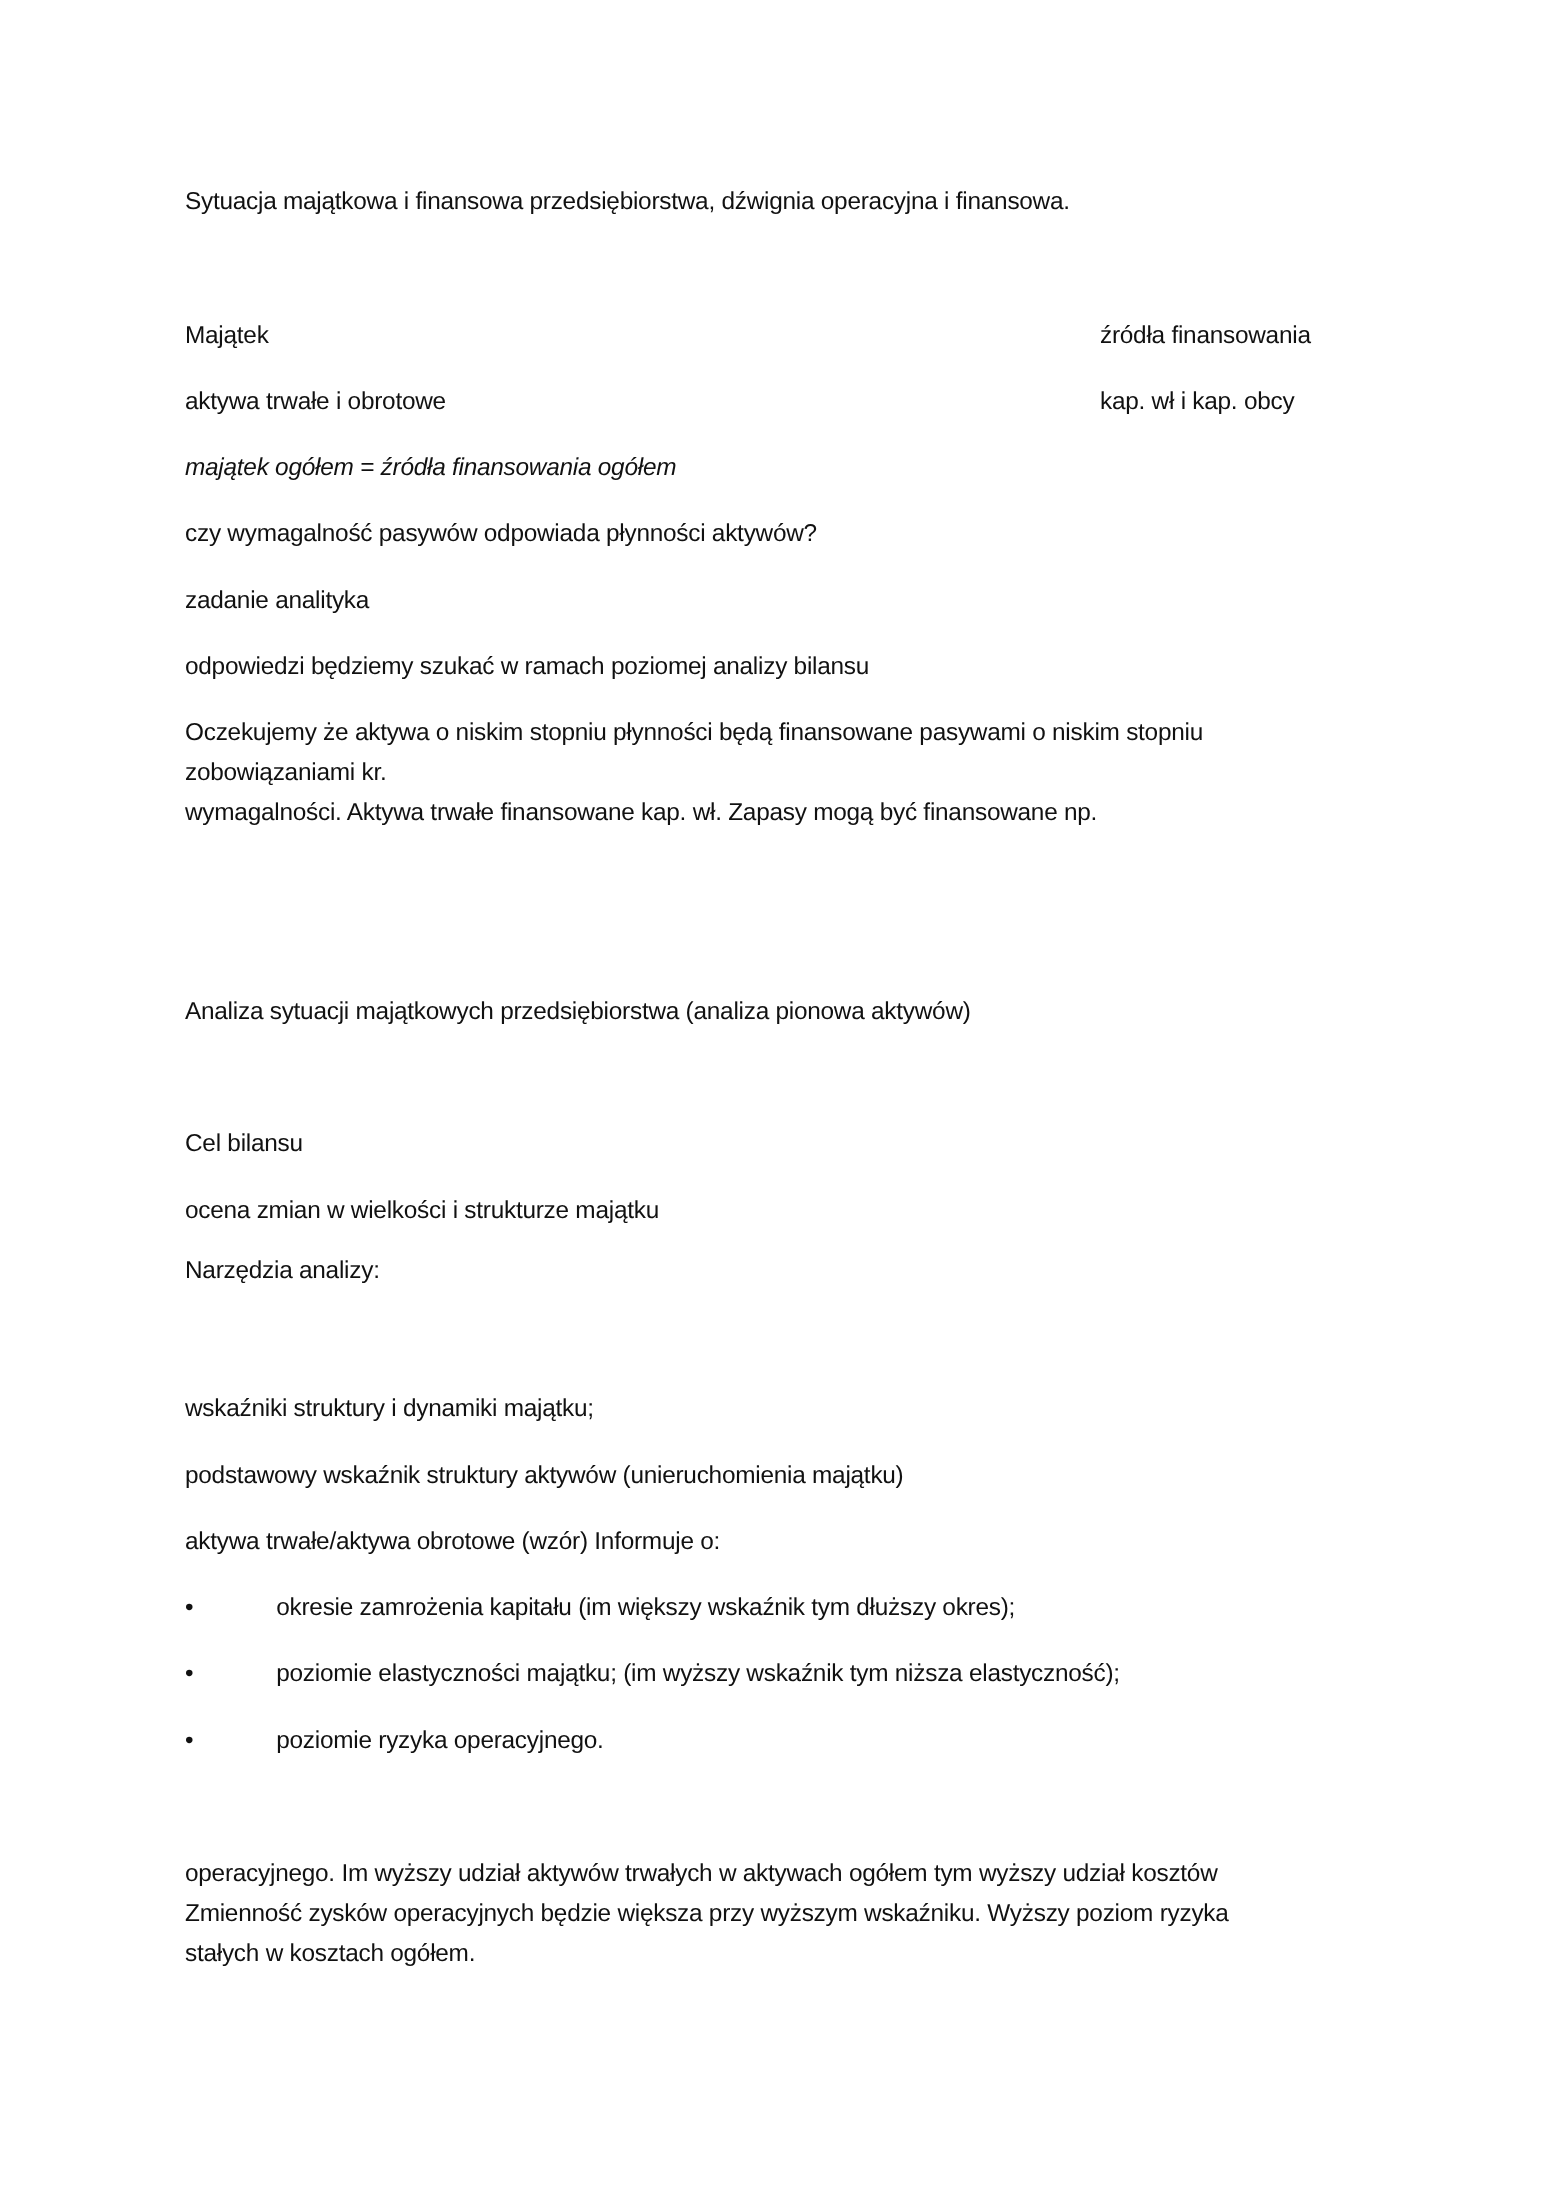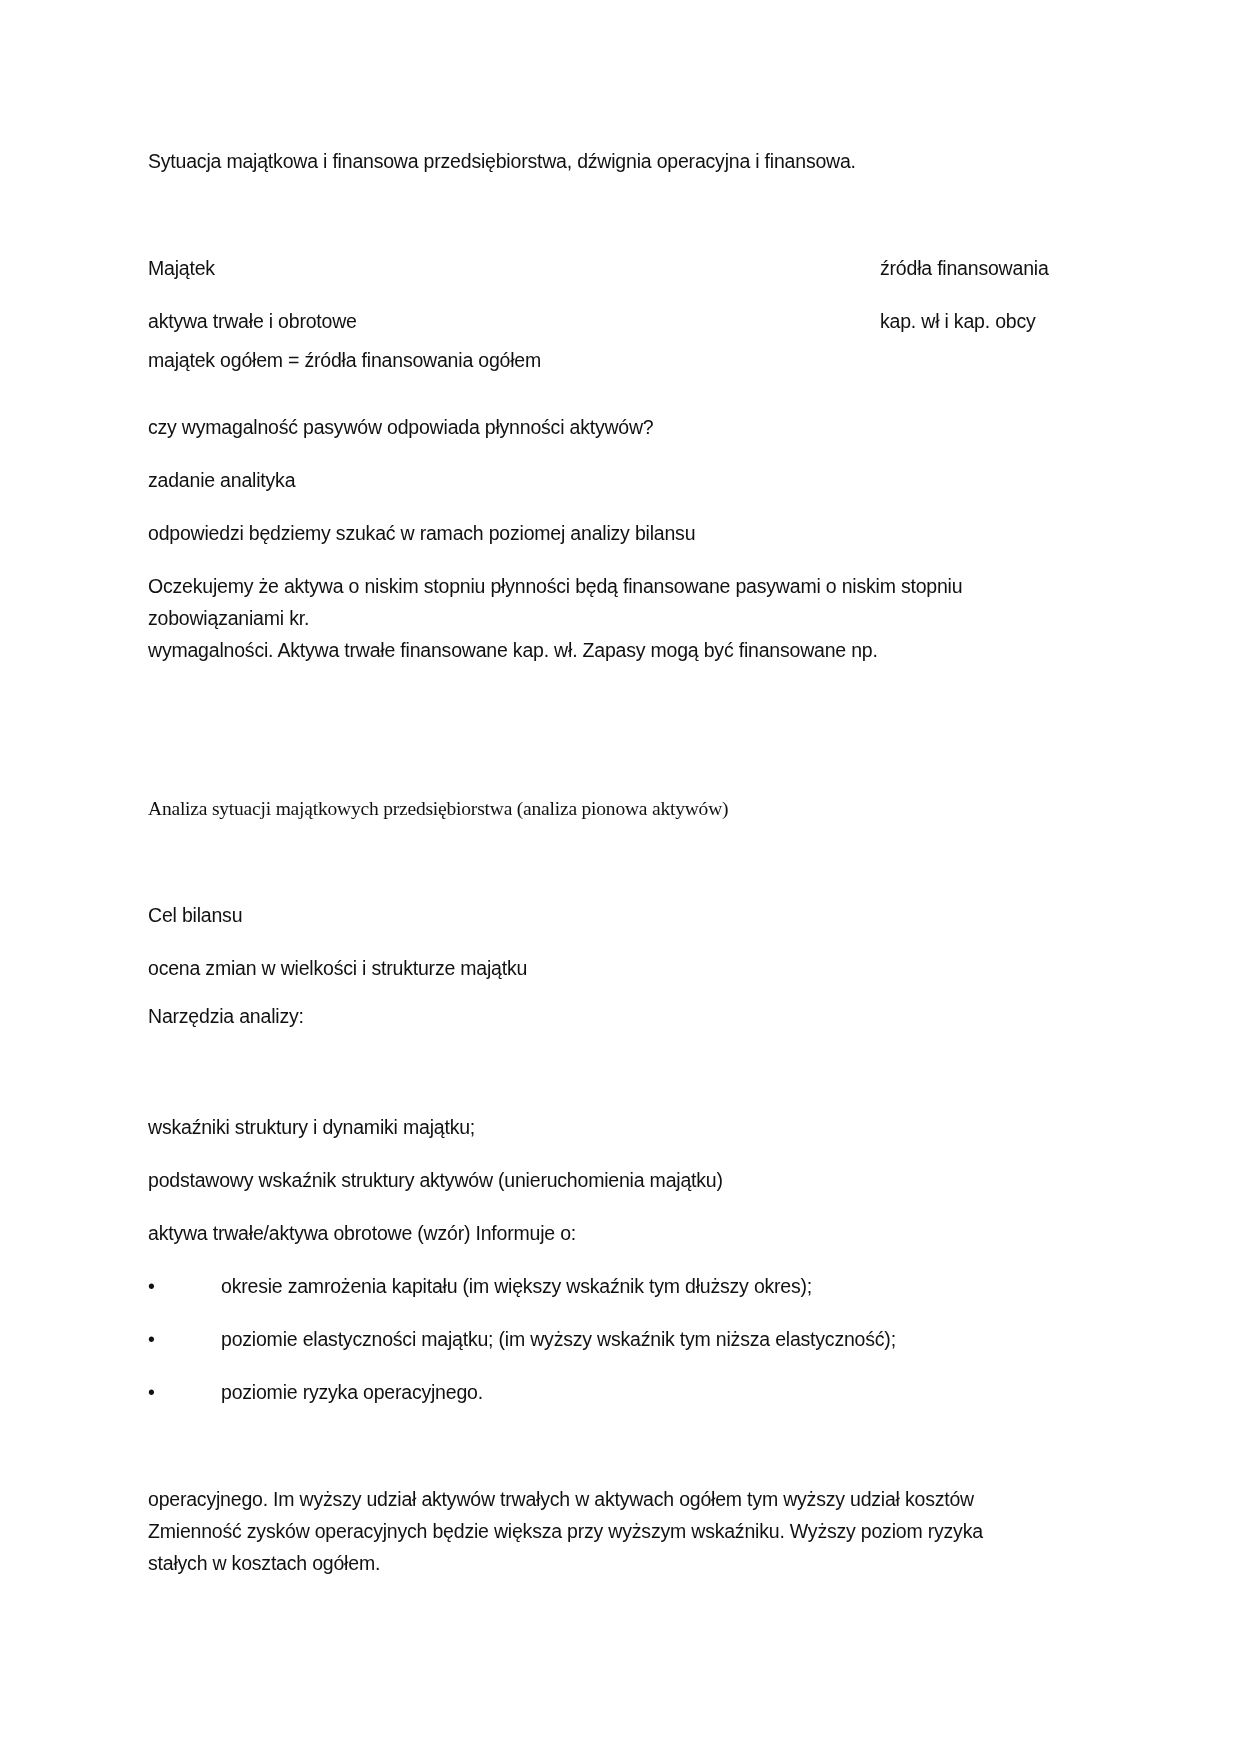--- a/index.html
+++ b/index.html
@@ -71,32 +71,32 @@
 <div class="page">
 
   <div class="line" style="top:149px;">Sytuacja majątkowa i finansowa przedsiębiorstwa, dźwignia operacyjna i finansowa.</div>
 
   <div class="line" style="top:256px;">Majątek</div>
   <div class="line right-col" style="top:256px;">źródła finansowania</div>
 
   <div class="line" style="top:309px;">aktywa trwałe i obrotowe</div>
   <div class="line right-col" style="top:309px;">kap. wł i kap. obcy</div>
 
-  <div class="line" style="top:348px;">majątek ogółem = źródła finansowania ogółem</div>
+  <div class="line" style="top:362px;font-style:italic;">majątek ogółem = źródła finansowania ogółem</div>
   <div class="line" style="top:415px;">czy wymagalność pasywów odpowiada płynności aktywów?</div>
   <div class="line" style="top:468px;">zadanie analityka</div>
   <div class="line" style="top:521px;">odpowiedzi będziemy szukać w ramach poziomej analizy bilansu</div>
 
   <div class="para" style="top:570px;">
     <span class="pline">Oczekujemy że aktywa o niskim stopniu płynności będą finansowane pasywami o niskim stopniu</span>
     <span class="pline">zobowiązaniami kr.</span>
     <span class="pline">wymagalności.  Aktywa trwałe finansowane kap. wł. Zapasy mogą być finansowane np.</span>
   </div>
 
-  <div class="line" style="top:797px;font-family:Liberation Serif, serif;">Analiza sytuacji majątkowych przedsiębiorstwa (analiza pionowa aktywów)</div>
+  <div class="line" style="top:797px;">Analiza sytuacji majątkowych przedsiębiorstwa (analiza pionowa aktywów)</div>
 
   <div class="line" style="top:903px;">Cel bilansu</div>
   <div class="line" style="top:956px;">ocena zmian w wielkości i strukturze majątku</div>
 
   <div class="line" style="top:1004px;">Narzędzia analizy:</div>
   <div class="line" style="top:1115px;">wskaźniki struktury i dynamiki majątku;</div>
   <div class="line" style="top:1168px;">podstawowy wskaźnik struktury aktywów (unieruchomienia majątku)</div>
   <div class="line" style="top:1221px;">aktywa trwałe/aktywa obrotowe (wzór) Informuje o:</div>
 
   <div class="bullet-row" style="top:1274px;">

